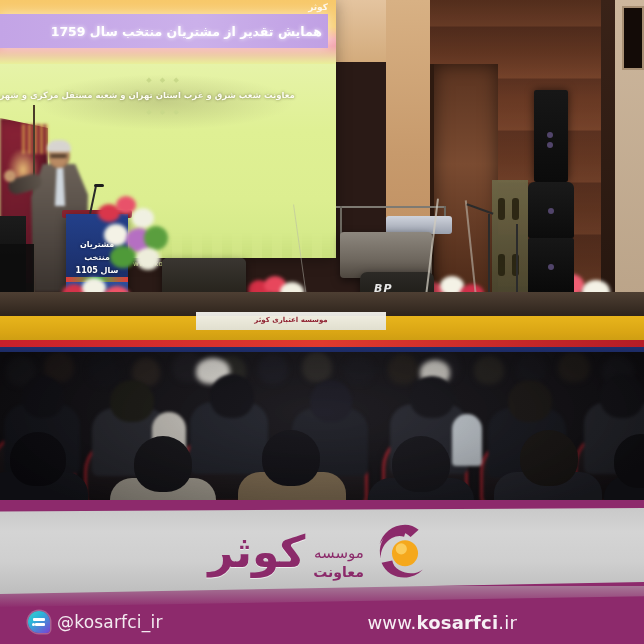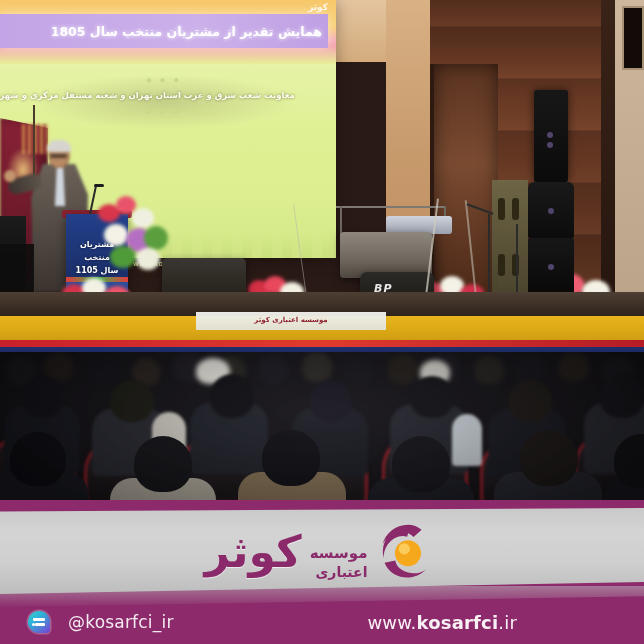--- a/index.html
+++ b/index.html
@@ -257,32 +257,32 @@
   }
   .brand-text{
     direction:rtl;display:flex;flex-direction:column;align-items:flex-end;justify-content:center;
     line-height:1;
   }
   .b-kosar{
     font-size:44px;font-weight:bold;color:#8b2a6a;letter-spacing:-1px;
     font-family:"DejaVu Sans","Liberation Sans",sans-serif;
     text-shadow:0 1px 0 rgba(255,255,255,.6);
   }
-  .b-sub{font-size:15px;font-weight:bold;color:#8b2a6a;margin-top:20px;}
+  .b-sub{font-size:15px;font-weight:normal;color:#8b2a6a;margin-top:20px;}
   .b-sub2{font-size:14px;font-weight:bold;color:#8b2a6a;margin-top:1px;}
   .brand-stack{display:flex;flex-direction:column;align-items:flex-end;gap:1px;margin-right:2px;}
 
   .logo-mark{position:relative;width:62px;height:62px;flex:0 0 auto;}
   .logo-mark svg{display:block;}
 
   .f-row{
     position:absolute;left:0;bottom:0;width:644px;height:44px;
     display:flex;align-items:center;color:#fff;
   }
-  .f-left{display:flex;align-items:center;gap:18px;padding-left:28px;width:33%;}
+  .f-left{display:flex;align-items:center;gap:7px;padding-left:28px;width:33%;}
   .f-center{flex:1;text-align:center;}
   .f-right{display:flex;align-items:center;gap:8px;justify-content:flex-end;padding-right:22px;width:33%;}
   .f-handle{font-size:17px;color:#f3eaf0;letter-spacing:.2px;}
   .f-url{font-size:18px;color:#f7f0f5;letter-spacing:.2px;}
   .f-url b{font-weight:bold;}
   .ig-icon{width:21px;height:21px;border:2px solid #fff;border-radius:6px;position:relative;flex:0 0 auto;}
   .ig-icon:before{content:"";position:absolute;left:50%;top:50%;width:9px;height:9px;margin:-4.5px 0 0 -4.5px;
     border:2px solid #fff;border-radius:50%;}
   .ig-icon:after{content:"";position:absolute;right:2.5px;top:2.5px;width:2.5px;height:2.5px;border-radius:50%;background:#fff;}
   .bale-icon{
@@ -317,21 +317,21 @@
         <div class="scr-dots a">◆ ◆ ◆</div>
         <div class="scr-sub">معاونت شعب شرق و غرب استان تهران و شعبه مستقل مرکزی و شهرستان</div>
         <div class="scr-dots b">◆ ◆ ◆</div>
         <div class="scr-url">www.kosarfci.ir</div>
         <div class="scr-bot-pattern"></div>
       </div>
       <div class="screen-top-band">
         <div class="orn l"></div>
         <div class="orn r"></div>
         <div class="screen-purple">
-          <span class="scr-title">همایش تقدیر از مشتریان منتخب سال 1805</span>
+          <span class="scr-title">همایش تقدیر از مشتریان منتخب سال 1759</span>
         </div>
         <div class="scr-logo-tr">کوثر</div>
       </div>
     </div>
 
     <div class="flag blur-mid"></div>
     <div class="flag-fringe blur-mid"></div>
     <div class="flag-mark blur-mid"></div>
     <div class="flag-pole blur-soft"></div>
 
@@ -537,21 +537,21 @@
     <div class="f-purple"></div>
     <div class="f-gray2"></div>
     <div class="f-gray"></div>
 
     <div class="brand">
       <div class="brand-text">
         <span class="b-kosar">کوثر</span>
       </div>
       <div class="brand-stack">
         <span class="b-sub">موسسه</span>
-        <span class="b-sub2">اعتباری</span>
+        <span class="b-sub2">معاونت</span>
       </div>
       <div class="logo-mark">
         <svg width="62" height="62" viewBox="0 0 100 100" aria-hidden="true">
           <g fill="#8b2a6a">
             <path d="M50 6 C30 6 13 20 9 38 C14 26 27 18 41 18 C49 18 55 21 59 26 L72 14 C66 9 58 6 50 6 Z"></path>
             <path d="M92 52 C92 32 78 15 60 11 C72 16 80 29 80 43 C80 51 77 57 72 61 L84 74 C89 68 92 60 92 52 Z" transform="rotate(120 50 50)"></path>
             <path d="M92 52 C92 32 78 15 60 11 C72 16 80 29 80 43 C80 51 77 57 72 61 L84 74 C89 68 92 60 92 52 Z" transform="rotate(240 50 50)"></path>
           </g>
           <circle cx="50" cy="52" r="21" fill="#f5a81c"></circle>
           <circle cx="44" cy="45" r="9" fill="#fcd46a" opacity=".8"></circle>

